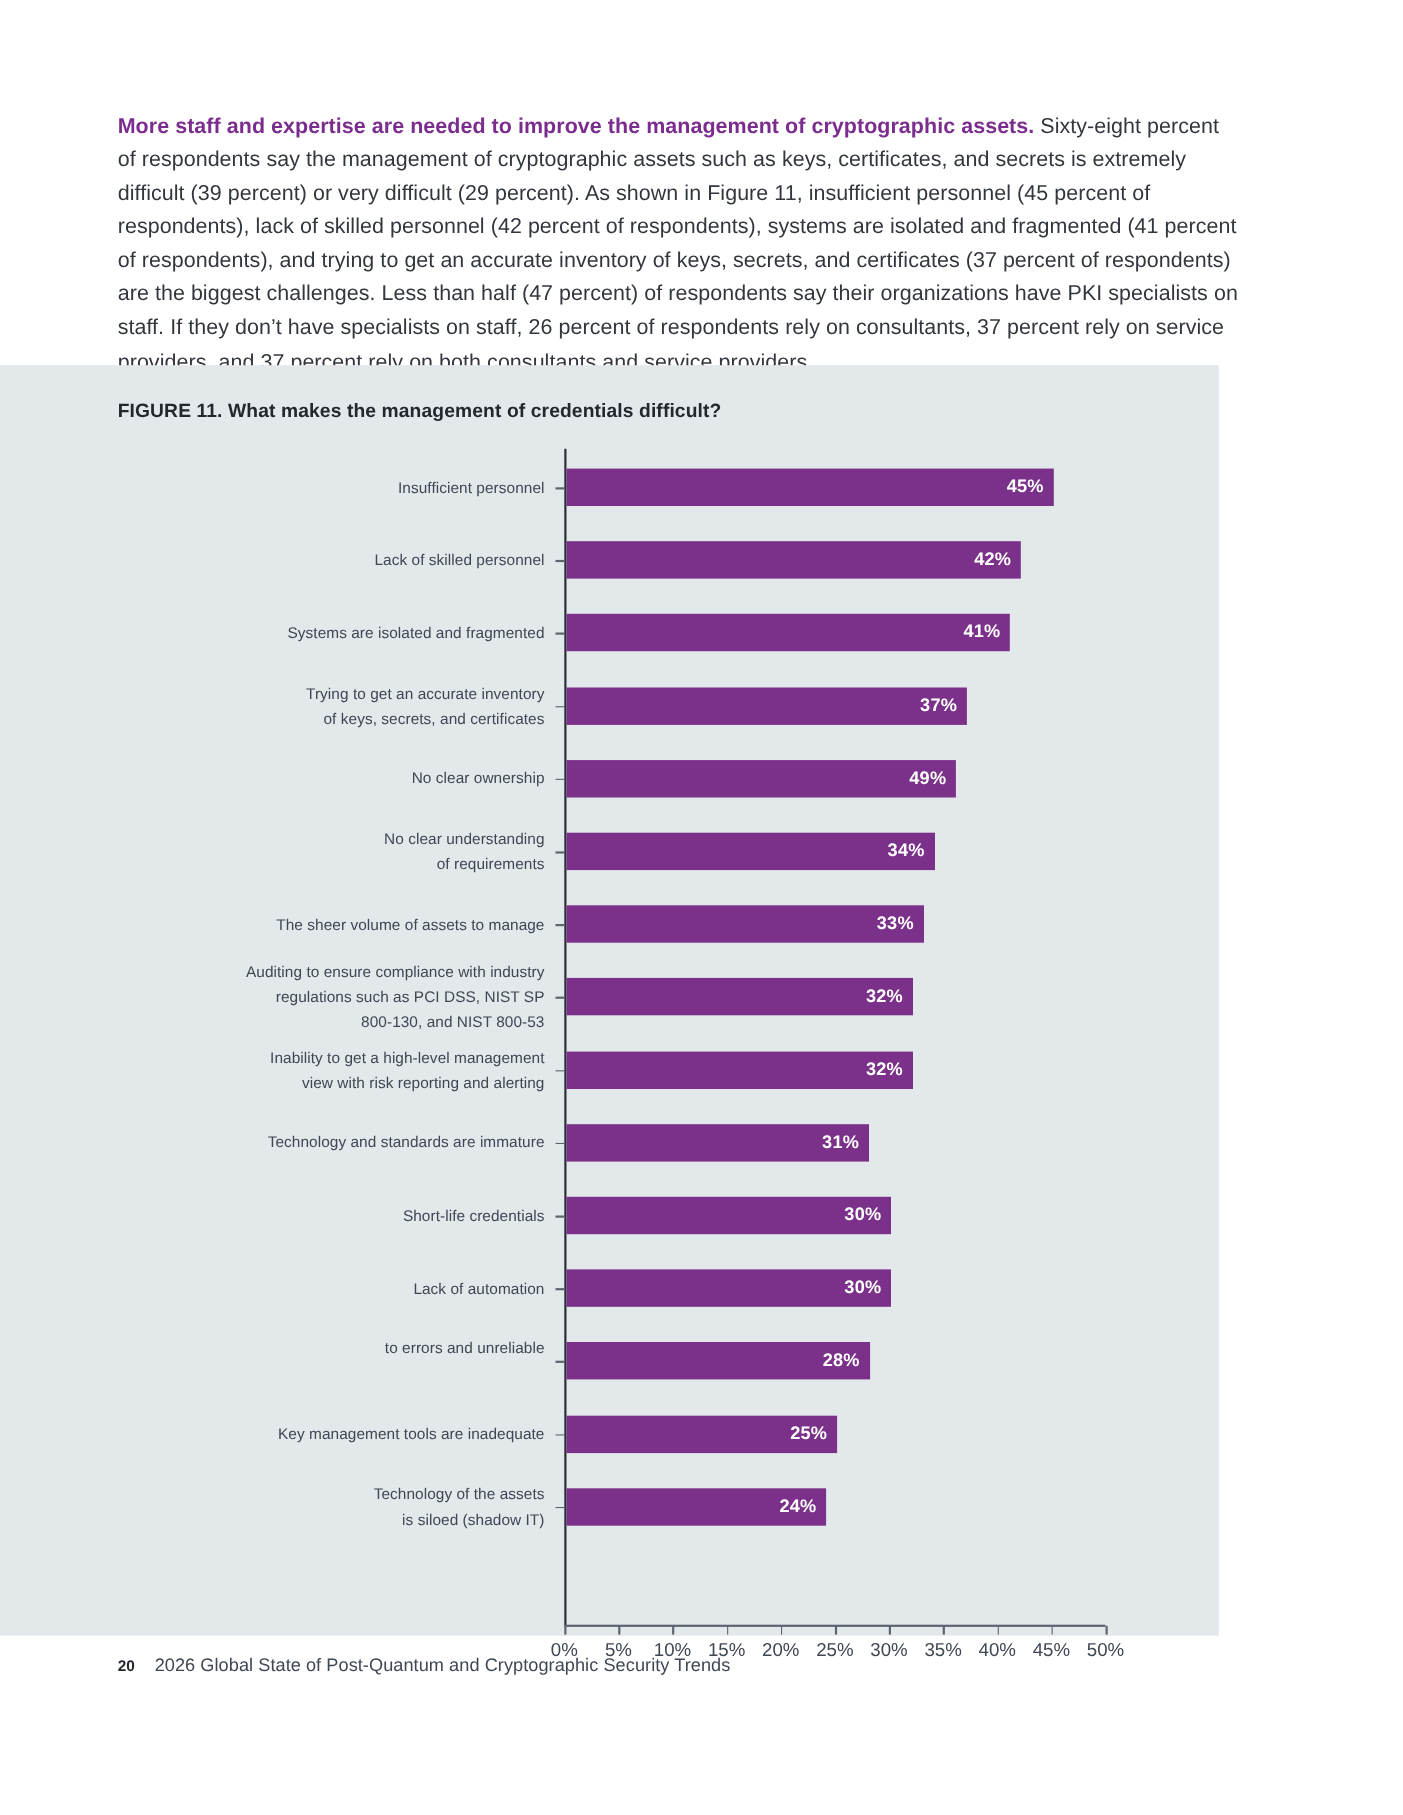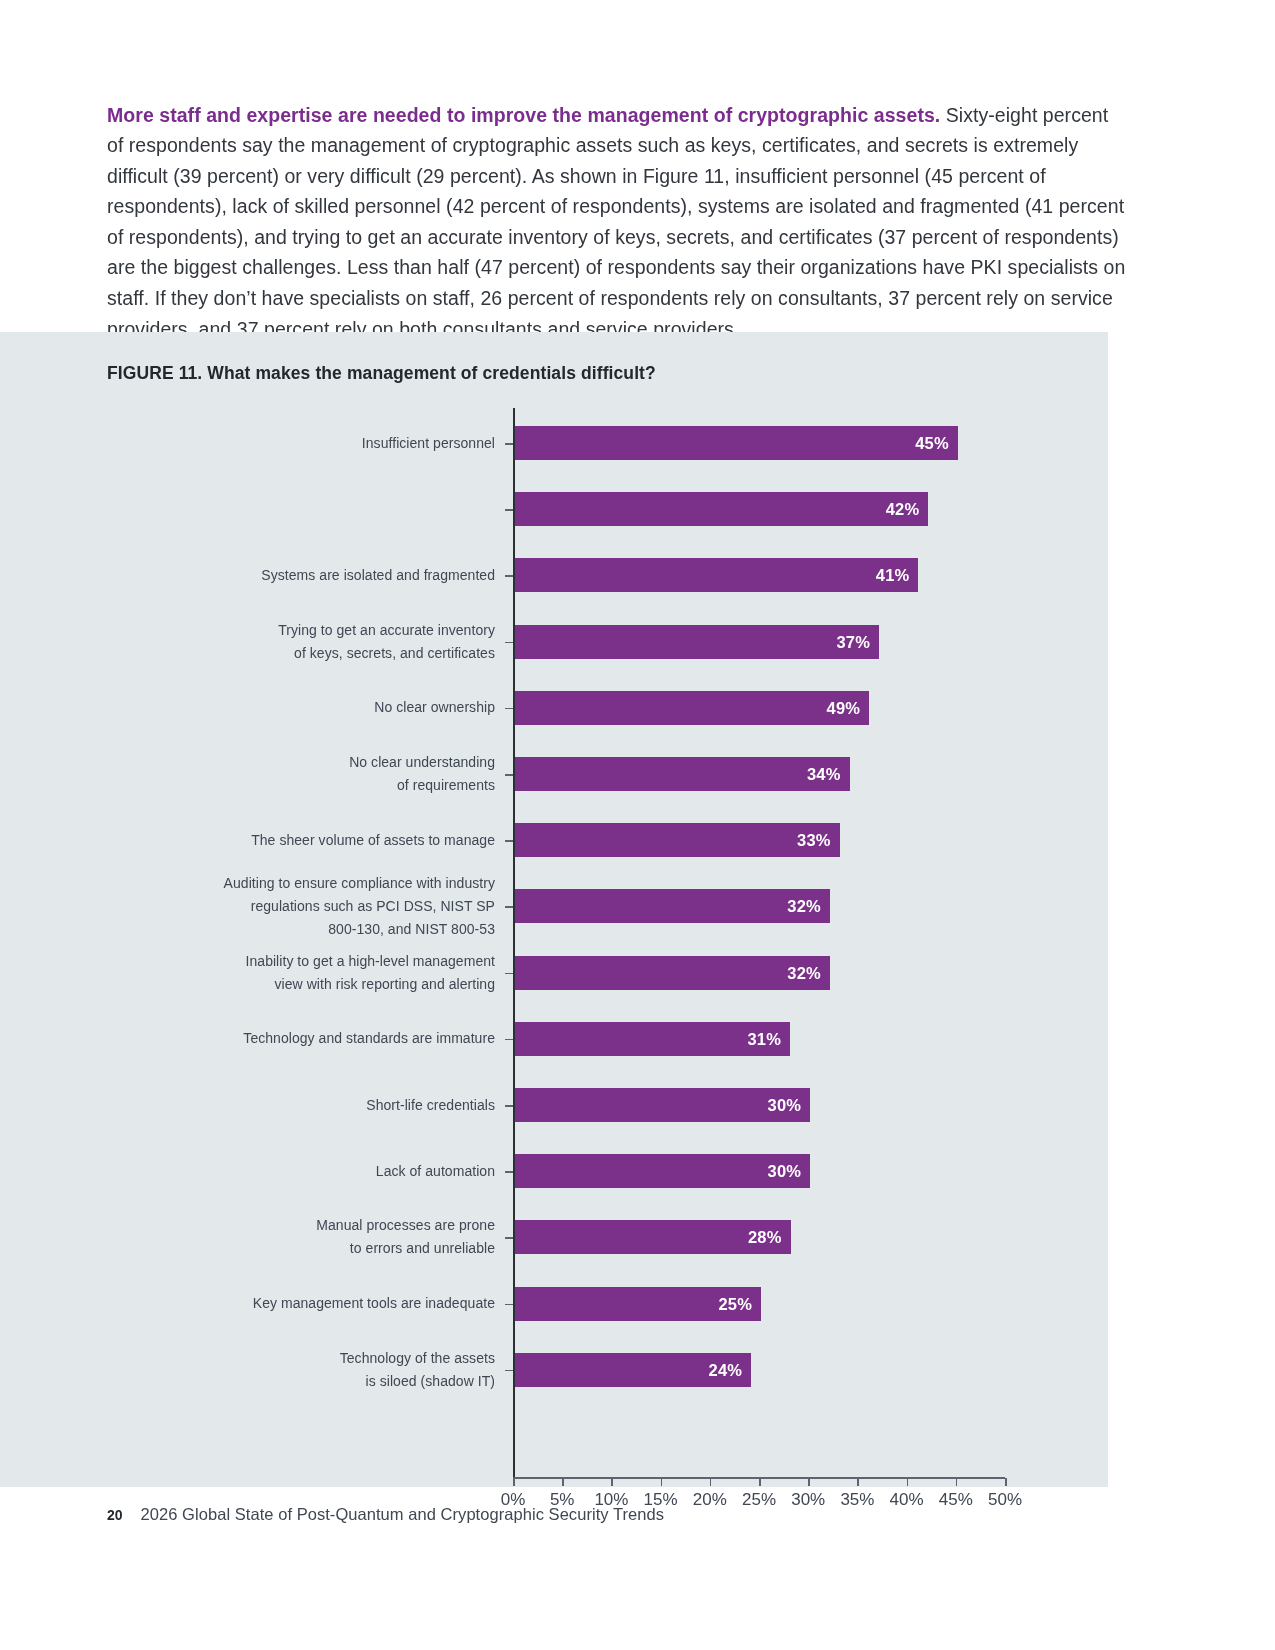--- a/index.html
+++ b/index.html
@@ -148,20 +148,23 @@
   <div class="row" style="top: 8px;">
         <div class="row-label" style="top: 21.5px;">
           <div>Insufficient personnel</div>
         </div>
         <div class="tick-mark" style="top: 33px;"></div>
         <div class="bar" style="top: 16px; width: 442.8px; background: rgb(123, 48, 137);">
           <span class="bar-value">45%</span>
         </div>
       </div>
       <div class="row" style="top: 74.2px;">
+        <div class="row-label" style="top: 21.5px;">
+          <div>Lack of skilled personnel</div>
+        </div>
         <div class="tick-mark" style="top: 33px;"></div>
         <div class="bar" style="top: 16px; width: 413.28px; background: rgb(123, 48, 137);">
           <span class="bar-value">42%</span>
         </div>
       </div>
       <div class="row" style="top: 140.4px;">
         <div class="row-label" style="top: 21.5px;">
           <div>Systems are isolated and fragmented</div>
         </div>
         <div class="tick-mark" style="top: 33px;"></div>
@@ -250,21 +253,20 @@
         <div class="row-label" style="top: 21.5px;">
           <div>Lack of automation</div>
         </div>
         <div class="tick-mark" style="top: 33px;"></div>
         <div class="bar" style="top: 16px; width: 295.2px; background: rgb(123, 48, 137);">
           <span class="bar-value">30%</span>
         </div>
       </div>
       <div class="row" style="top: 802.4px;">
         <div class="row-label" style="top: 10px;">
-          <div>Manual processes are prone</div>
           <div>to errors and unreliable</div>
         </div>
         <div class="tick-mark" style="top: 33px;"></div>
         <div class="bar" style="top: 16px; width: 275.52px; background: rgb(123, 48, 137);">
           <span class="bar-value">28%</span>
         </div>
       </div>
       <div class="row" style="top: 868.6px;">
         <div class="row-label" style="top: 21.5px;">
           <div>Key management tools are inadequate</div>

